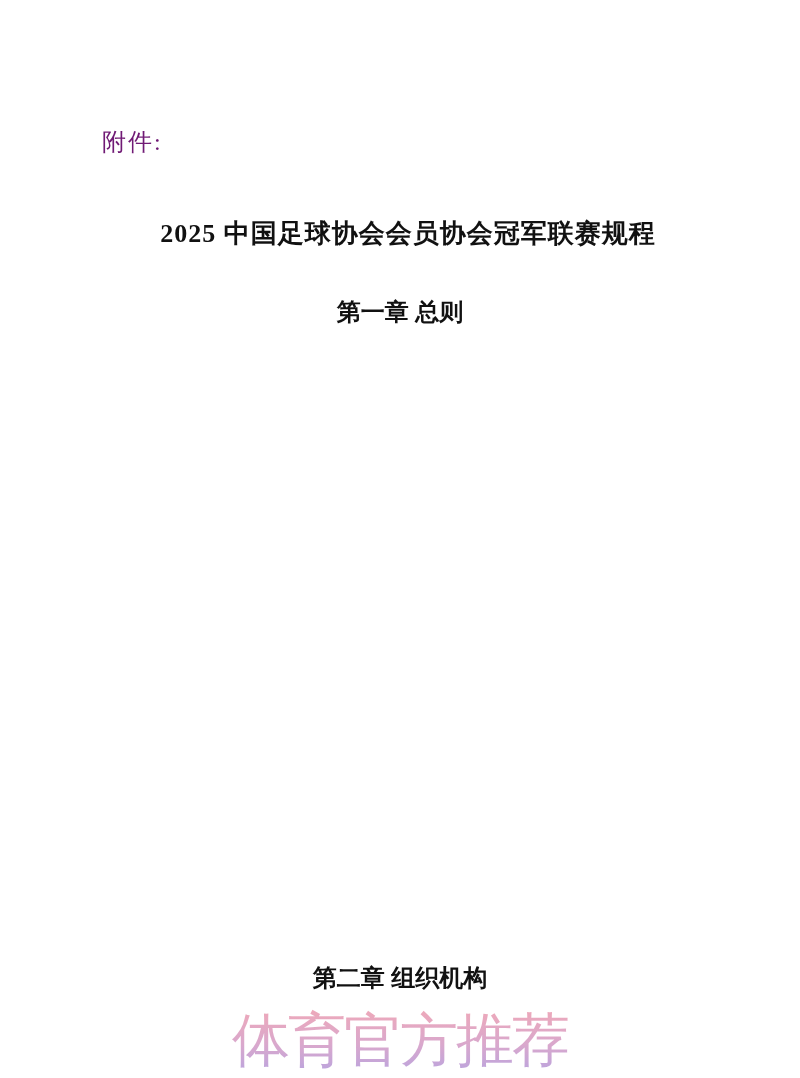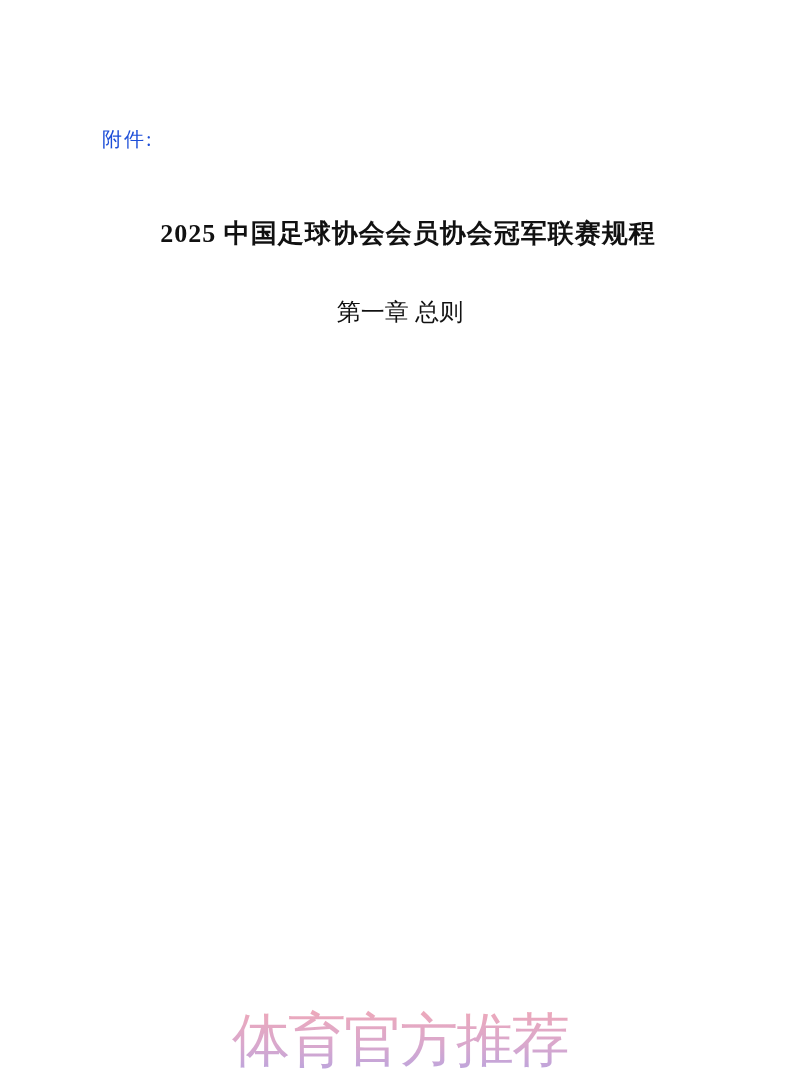--- a/index.html
+++ b/index.html
@@ -13,23 +13,23 @@
     height: 1078px;
     background: #ffffff;
     overflow: hidden;
     font-family: "Liberation Serif", "DejaVu Serif", serif;
     color: #1f1f1f;
   }
   .attachment {
     position: absolute;
     left: 102px;
     top: 126px;
-    font-size: 20px;
+    font-size: 24px;
     letter-spacing: 2px;
-    color: #1d4ed8;
+    color: #701a75;
   }
   .doc-title {
     position: absolute;
     left: 0;
     top: 208px;
     width: 100%;
     margin: 8px;
     text-align: center;
     font-size: 26px;
     font-weight: bold;
@@ -37,21 +37,21 @@
     color: #111111;
     font-family: "Liberation Serif", "DejaVu Serif", serif;
   }
   .chapter {
     position: absolute;
     left: 0;
     width: 100%;
     margin: 0;
     text-align: center;
     font-size: 24px;
-    font-weight: normal;
+    font-weight: bold;
     color: #111111;
     font-family: "Liberation Sans", "DejaVu Sans", sans-serif;
   }
   .chapter-1 { top: 296px; }
   .chapter-2 { top: 962px; }
   .doc-body {
     position: absolute;
     left: 100px;
     top: 327px;
     width: 601px;
@@ -93,16 +93,17 @@
 
   <div class="attachment">附件:</div>
 
   <h1 class="doc-title">2025 中国足球协会会员协会冠军联赛规程</h1>
 
   <h2 class="chapter chapter-1">第一章 总则</h2>
 
   <div class="doc-body">
   </div>
 
+  <h2 class="chapter chapter-2">第二章 组织机构</h2>
 
   <div class="watermark">体育官方推荐</div>
 
 </div>
 
 </body></html>

